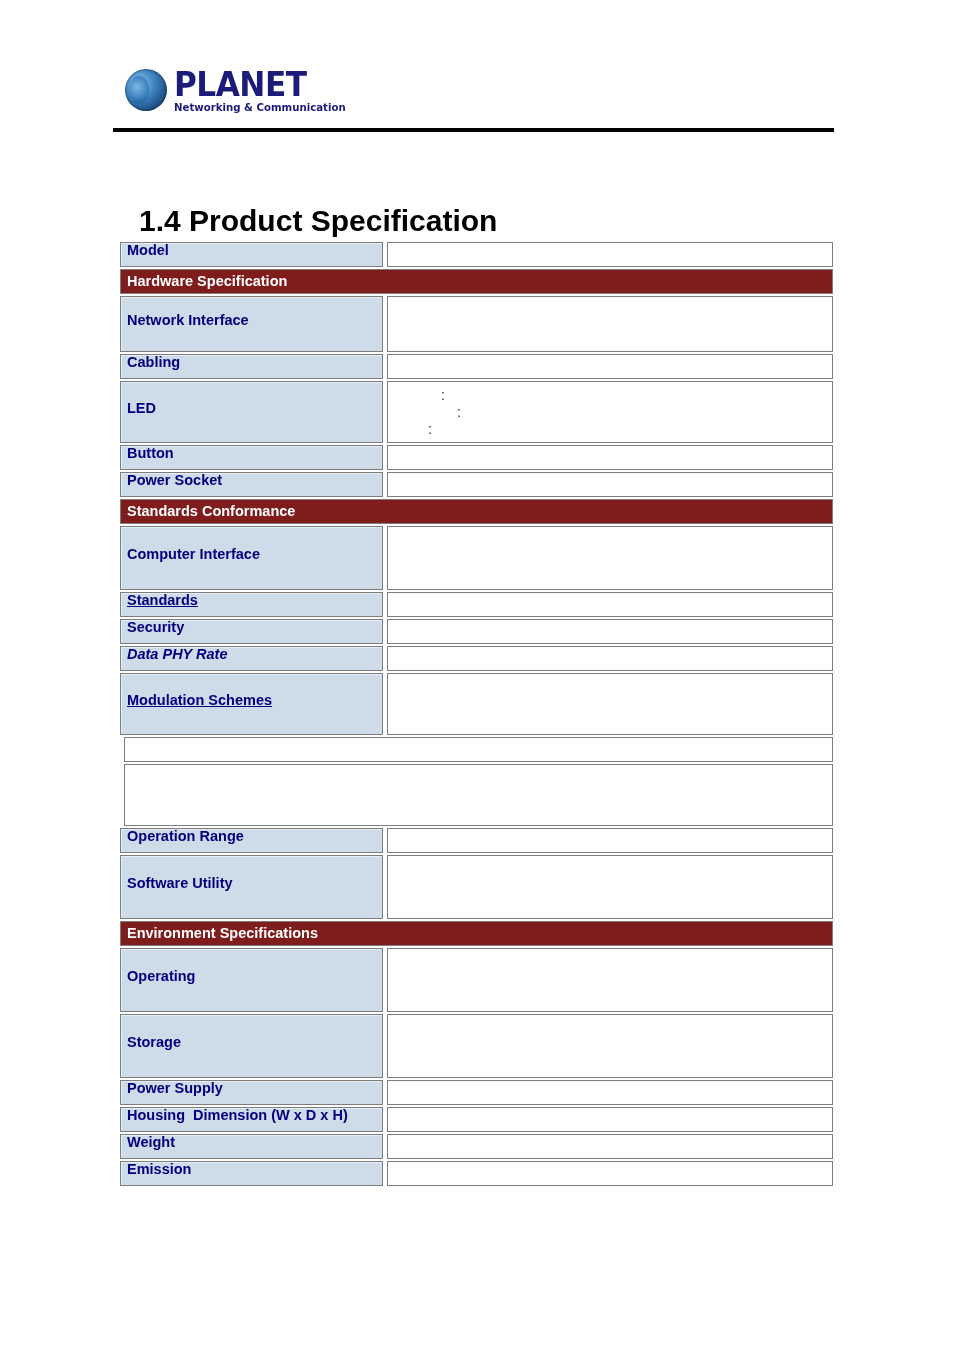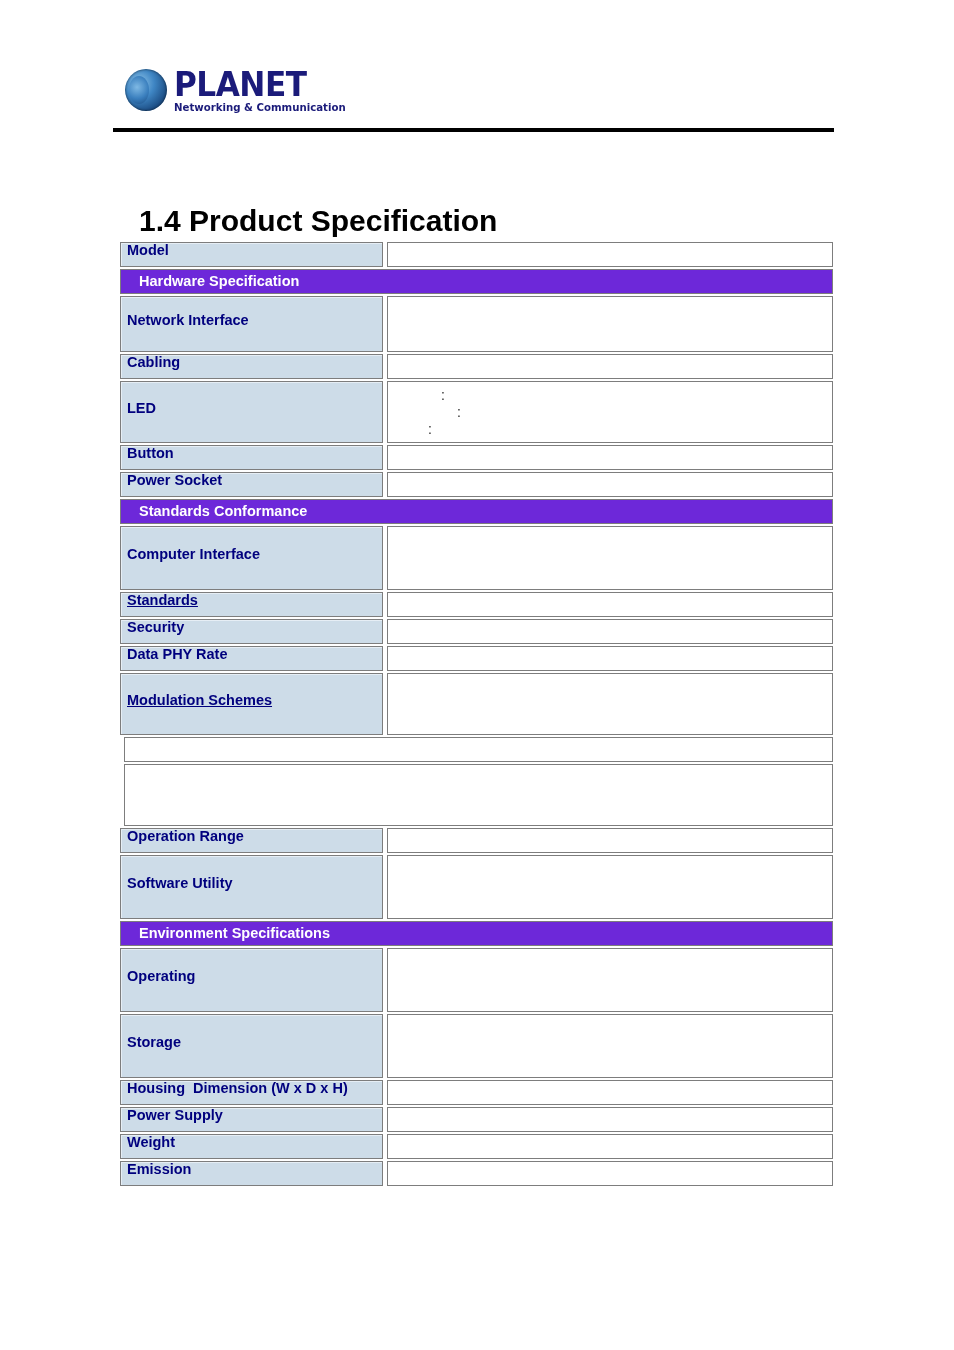--- a/index.html
+++ b/index.html
@@ -152,30 +152,30 @@
     margin-left: 4px;
     background: #ffffff;
     color: #00007e;
     font-size: 14px;
     line-height: 17px;
     position: relative;
   }
   .section-bar {
     width: 100%;
     box-sizing: border-box;
-    background: #6d28d9;
+    background: #7f1d1d;
     border: 1px solid #7d7d7d;
     color: #ffffff;
     font-family: "Liberation Sans", sans-serif;
     font-weight: bold;
     font-size: 14.5px;
     line-height: 17px;
     display: flex;
     align-items: center;
-    padding: 0 0 0 18px;
+    padding: 0 0 0 6px;
     height: 25px;
   }
   
   .h-1 .cell-label, .h-1 .cell-value { height: 25px; }
   .h-3 .cell-label, .h-3 .cell-value { height: 56px; }
   .h-4 .cell-label, .h-4 .cell-value { height: 64px; }
   .h-5 .cell-label, .h-5 .cell-value { height: 62px; }
 
   
   .led-marks {
@@ -282,21 +282,21 @@
       <div class="cell-value"><span></span></div>
     </div>
     <div class="spec-row h-1">
       <div class="cell-label">
         <span style="white-space: pre;">Security</span>
       </div>
       <div class="cell-value"><span></span></div>
     </div>
     <div class="spec-row h-1">
       <div class="cell-label">
-        <span style="white-space: pre;">Data PHY Rate</span>
+        <span style="white-space: pre; font-style: italic;">Data PHY Rate</span>
       </div>
       <div class="cell-value"><span></span></div>
     </div>
     <div class="spec-row h-5">
       <div class="cell-label">
         <span style="white-space: pre; text-decoration: underline;">Modulation Schemes</span>
       </div>
       <div class="cell-value"><span></span></div>
     </div>
     <div class="spec-row h-1">
@@ -329,32 +329,32 @@
       <div class="cell-value"><span></span></div>
     </div>
     <div class="spec-row h-4">
       <div class="cell-label">
         <span style="white-space: pre;">Storage</span>
       </div>
       <div class="cell-value"><span></span></div>
     </div>
     <div class="spec-row h-1">
       <div class="cell-label">
+        <span style="white-space: pre;">Power Supply</span>
+      </div>
+      <div class="cell-value"><span></span></div>
+    </div>
+    <div class="spec-row h-1">
+      <div class="cell-label">
         <span style="white-space: pre;">Housing  Dimension (W x D x H)</span>
       </div>
       <div class="cell-value"><span></span></div>
     </div>
     <div class="spec-row h-1">
       <div class="cell-label">
-        <span style="white-space: pre;">Power Supply</span>
-      </div>
-      <div class="cell-value"><span></span></div>
-    </div>
-    <div class="spec-row h-1">
-      <div class="cell-label">
         <span style="white-space: pre;">Weight</span>
       </div>
       <div class="cell-value"><span></span></div>
     </div>
     <div class="spec-row h-1">
       <div class="cell-label">
         <span style="white-space: pre;">Emission</span>
       </div>
       <div class="cell-value"><span></span></div>
     </div>

